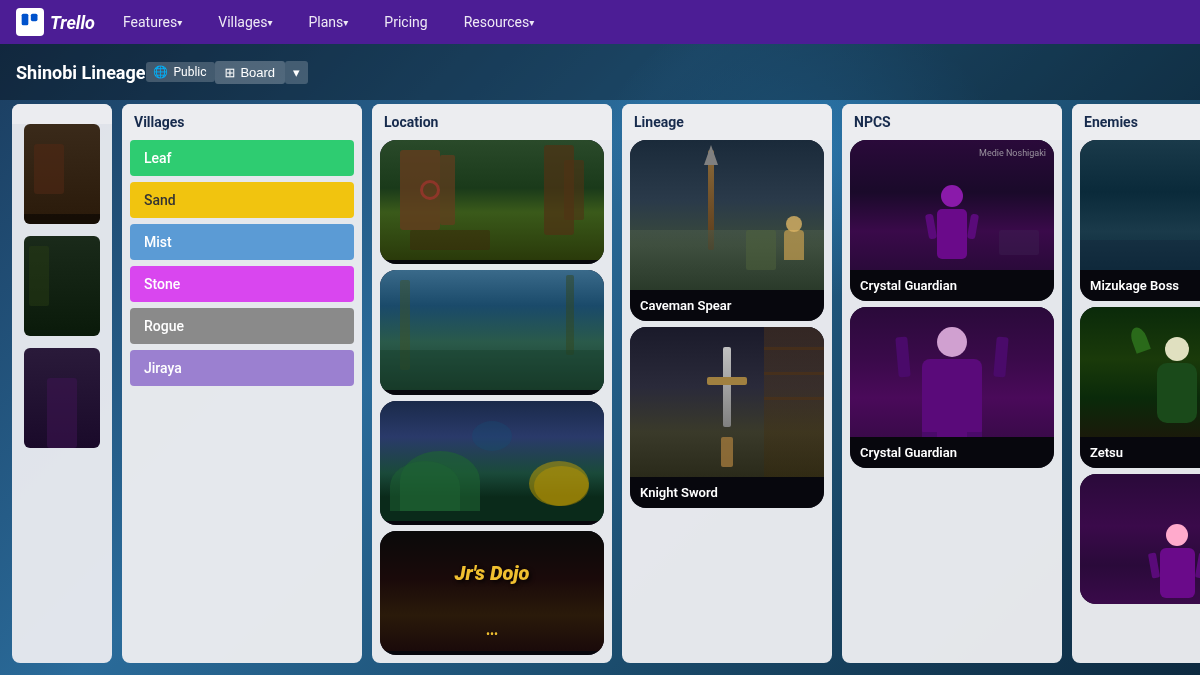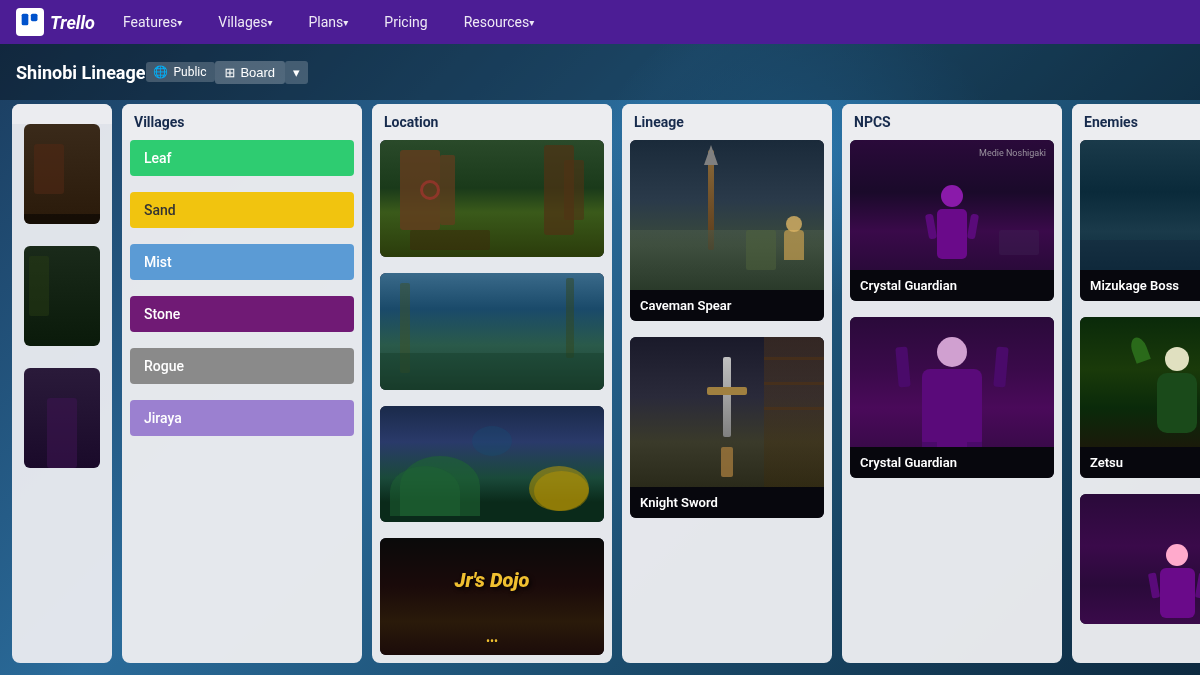--- a/index.html
+++ b/index.html
@@ -154,39 +154,39 @@
       padding: 10px 12px;
       font-weight: 700;
       font-size: 14px;
       color: #172b4d;
       background: rgba(235,236,240,0.97);
     }
     .column-content {
       padding: 0 8px 8px 8px;
       display: flex;
       flex-direction: column;
-      gap: 16px;
+      gap: 6px;
       overflow-y: auto;
       flex: 1;
     }
 
     
     .village-chip {
       border-radius: 4px;
       padding: 10px 14px;
       font-size: 14px;
       font-weight: 500;
       color: white;
       cursor: pointer;
     }
 
     
     .img-card {
       background: #1a1a2e;
-      border-radius: 6px;
+      border-radius: 16px;
       overflow: hidden;
       cursor: pointer;
       position: relative;
     }
     .img-card-image {
       width: 100%;
       height: 120px;
       position: relative;
       overflow: hidden;
     }
@@ -516,21 +516,21 @@
     <div class="column-content">
       <div class="village-chip" style="background:#2ecc71;">
         <span>Leaf</span>
       </div>
       <div class="village-chip" style="background:#f1c40f; color:#333;">
         <span>Sand</span>
       </div>
       <div class="village-chip" style="background:#5b9bd5;">
         <span>Mist</span>
       </div>
-      <div class="village-chip" style="background:#701a75;">
+      <div class="village-chip" style="background:#d946ef;">
         <span>Stone</span>
       </div>
       <div class="village-chip" style="background:#8a8a8a;">
         <span>Rogue</span>
       </div>
       <div class="village-chip" style="background:#9b80d0;">
         <span>Jiraya</span>
       </div>
     </div>
   </div>

